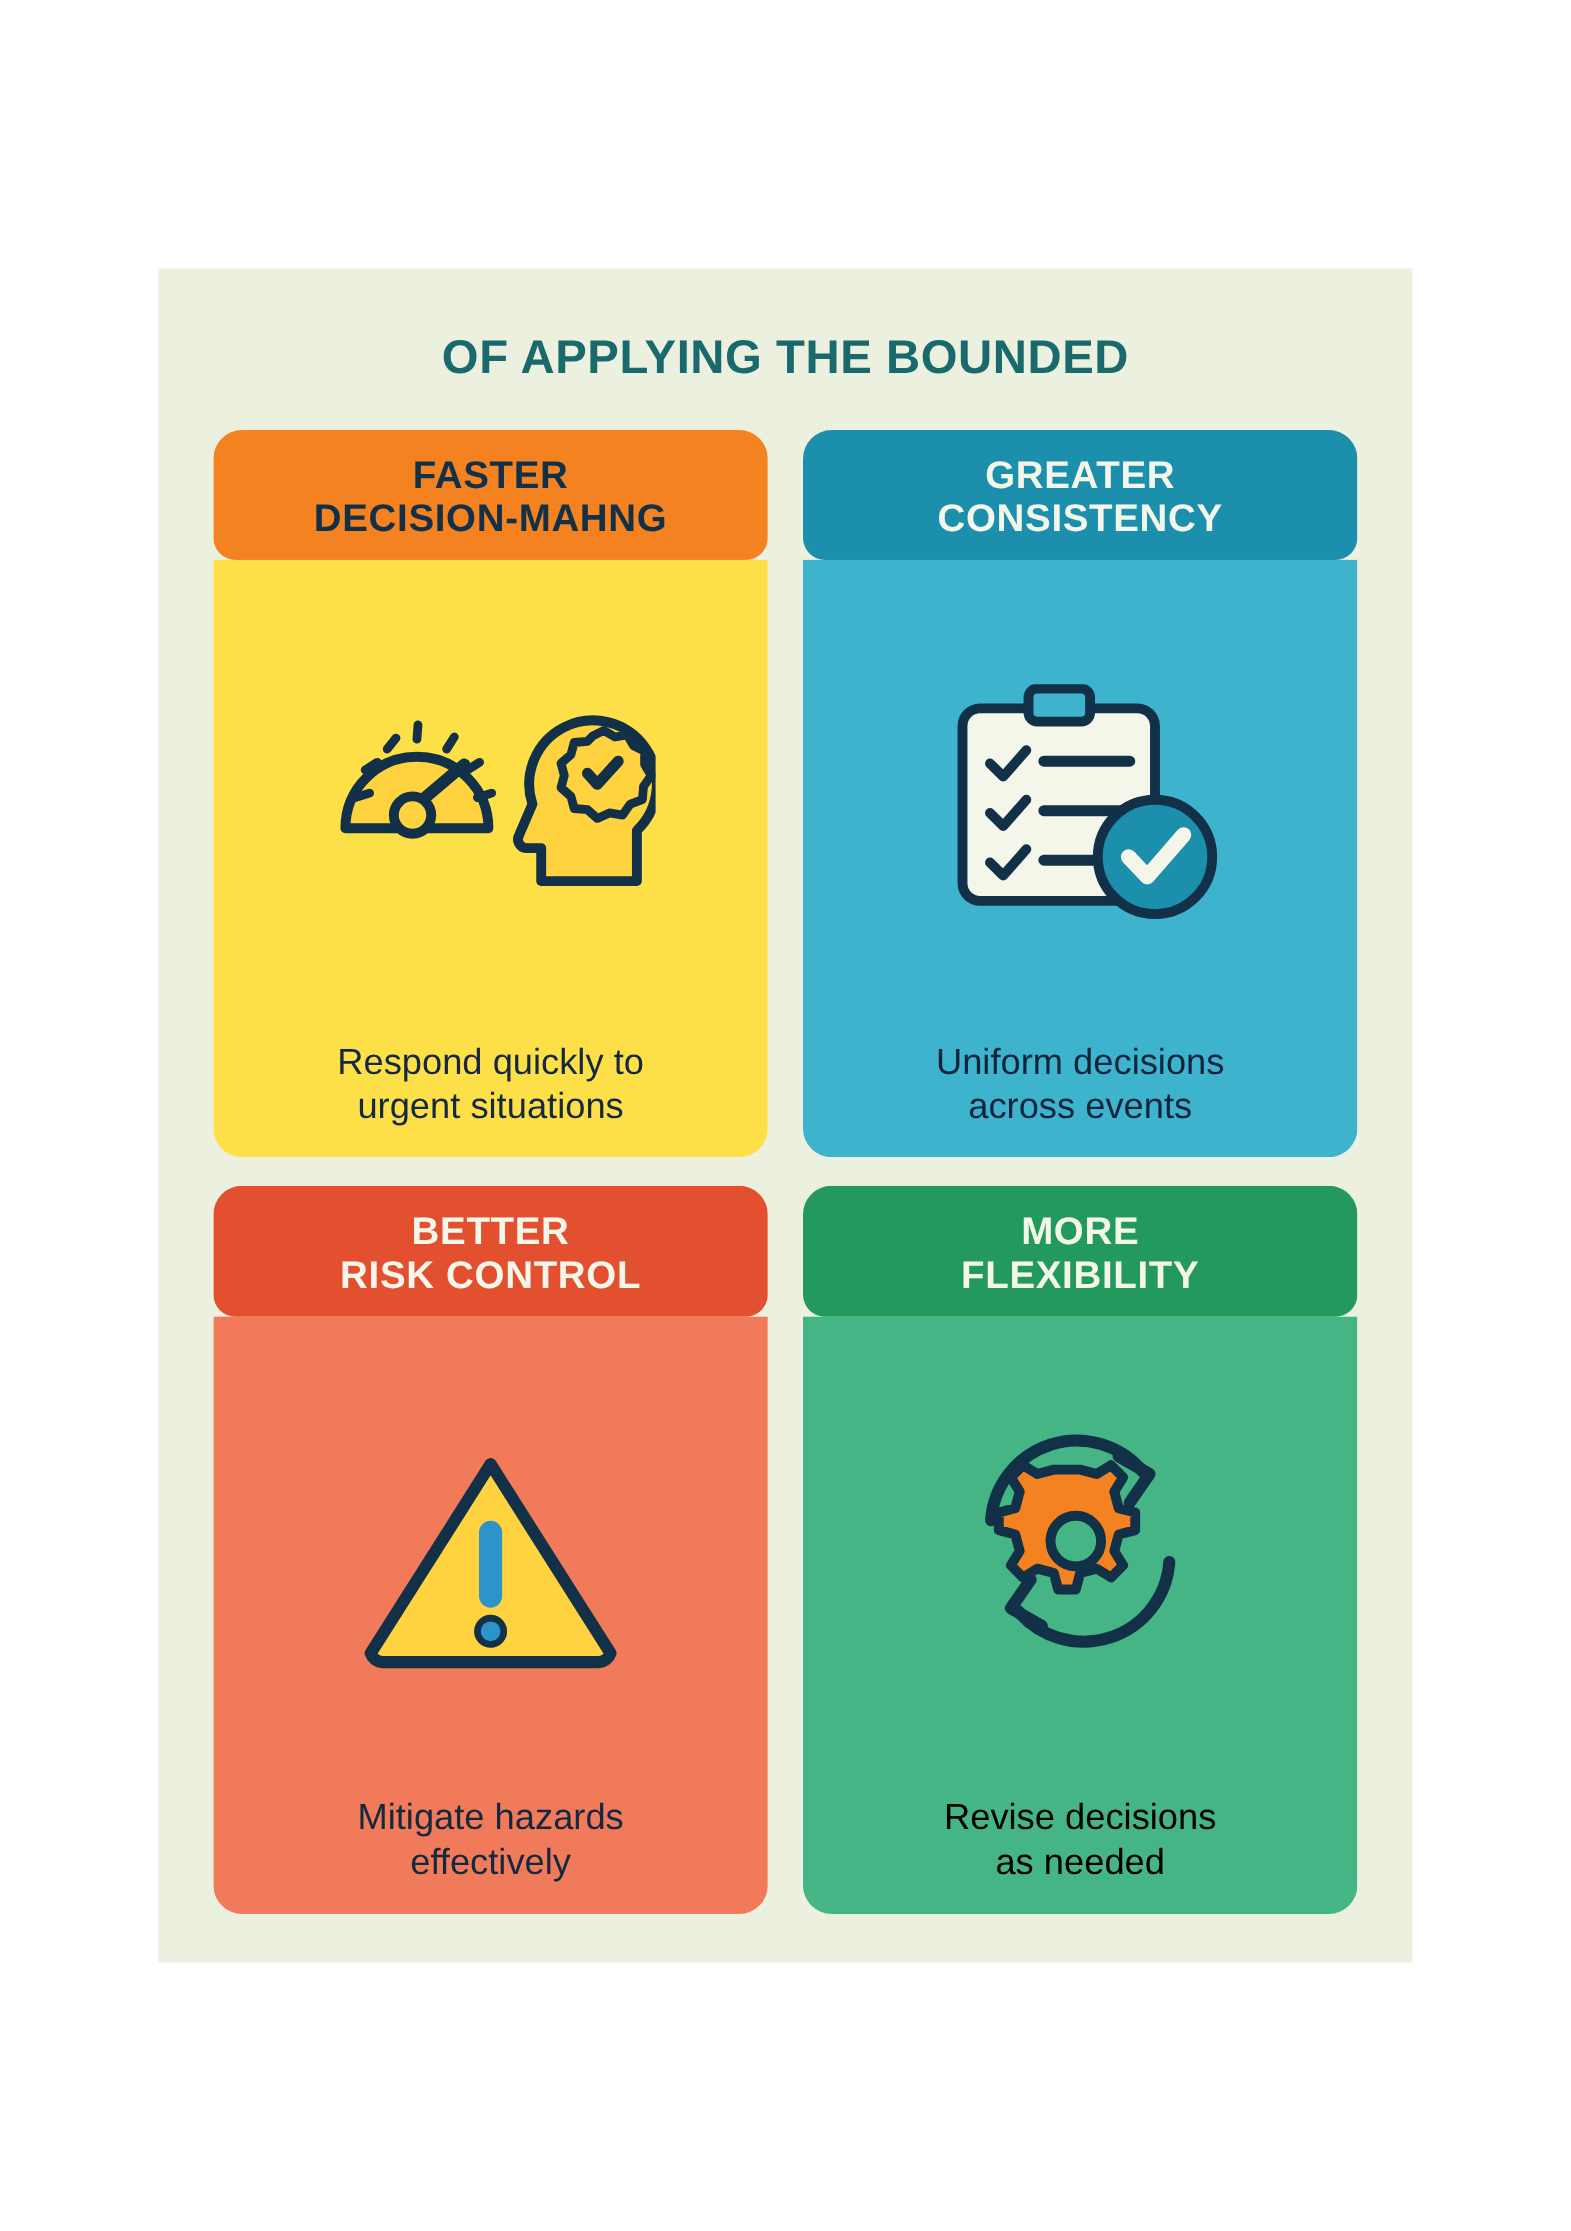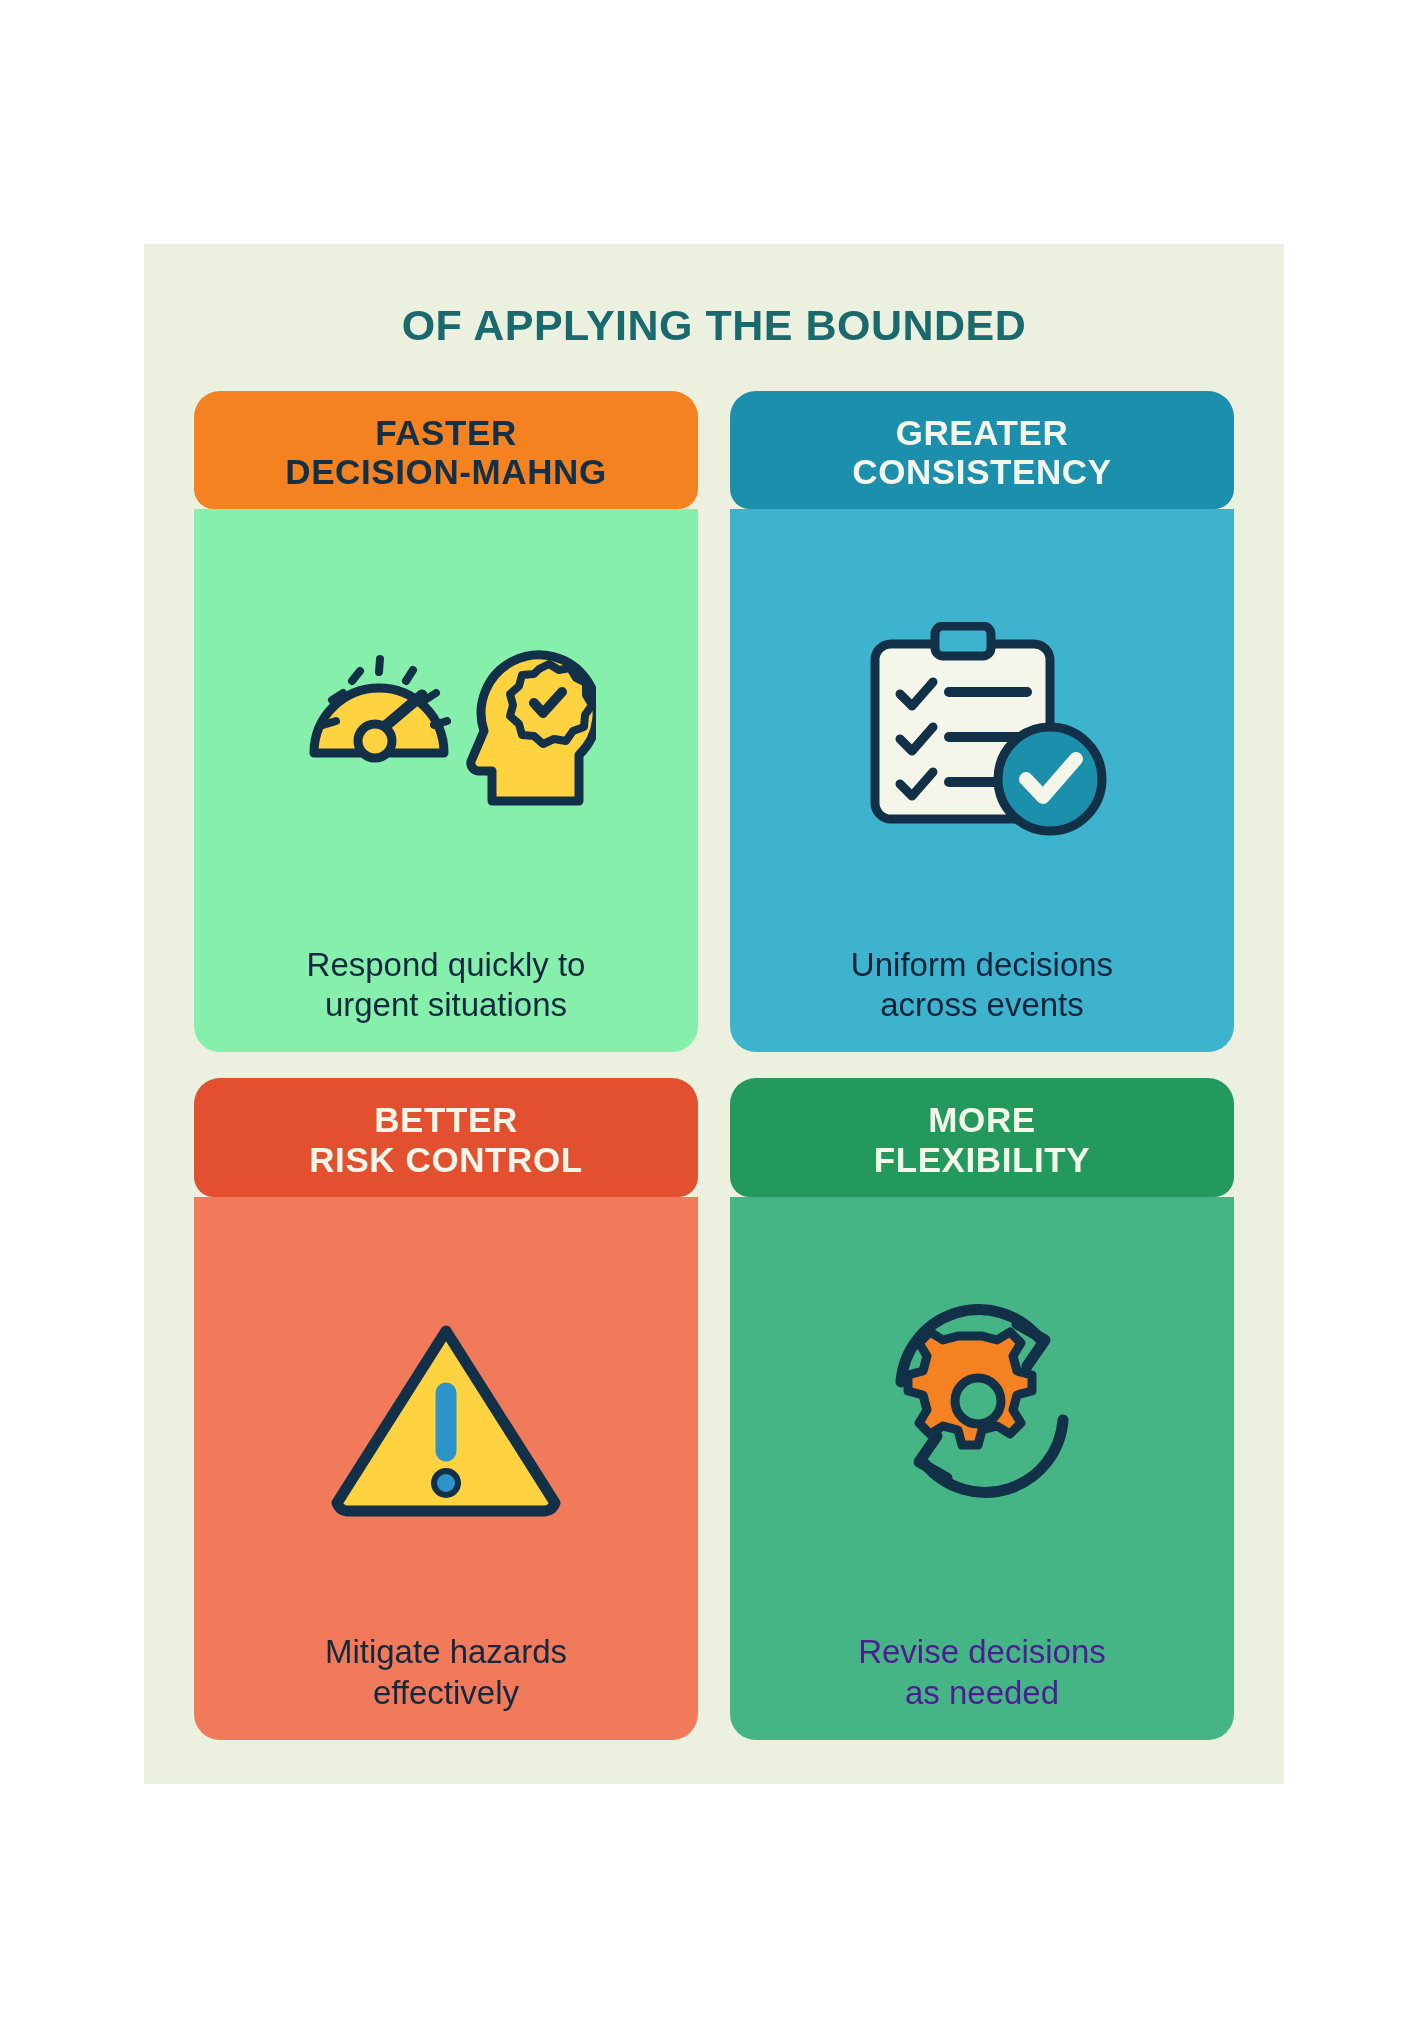--- a/index.html
+++ b/index.html
@@ -110,35 +110,35 @@
     text-align: center;
     font-size: 33px;
     font-weight: 400;
     line-height: 1.24;
     color: #14293f;
   }
   .card-caption .cl { display: block; }
 
   
   #card-faster .card-head { background: #f58220; color: #123047; }
-  #card-faster .card-body { background: #86efac; gap: 44px; }
+  #card-faster .card-body { background: #fde047; gap: 44px; }
 
   
   #card-consistency .card-head { background: #1c8fad; color: #f4f6ea; }
   #card-consistency .card-body { background: #3eb3cd; }
   #card-consistency .card-caption { color: #10243c; }
 
   
   #card-risk .card-head { background: #e2502f; color: #f4f6ea; }
   #card-risk .card-body { background: #f07a59; }
 
   
   #card-flex .card-head { background: #23995e; color: #f4f6ea; }
   #card-flex .card-body { background: #45b585; }
-  #card-flex .card-caption { color: #4c1d95; margin-top: 32px; }
+  #card-flex .card-caption { color: #000000; margin-top: 32px; }
 
   svg { display: block; }
 </style>
 </head>
 <body>
 
 <div id="poster-wrap">
   <div id="poster">
 
     <div id="header">

